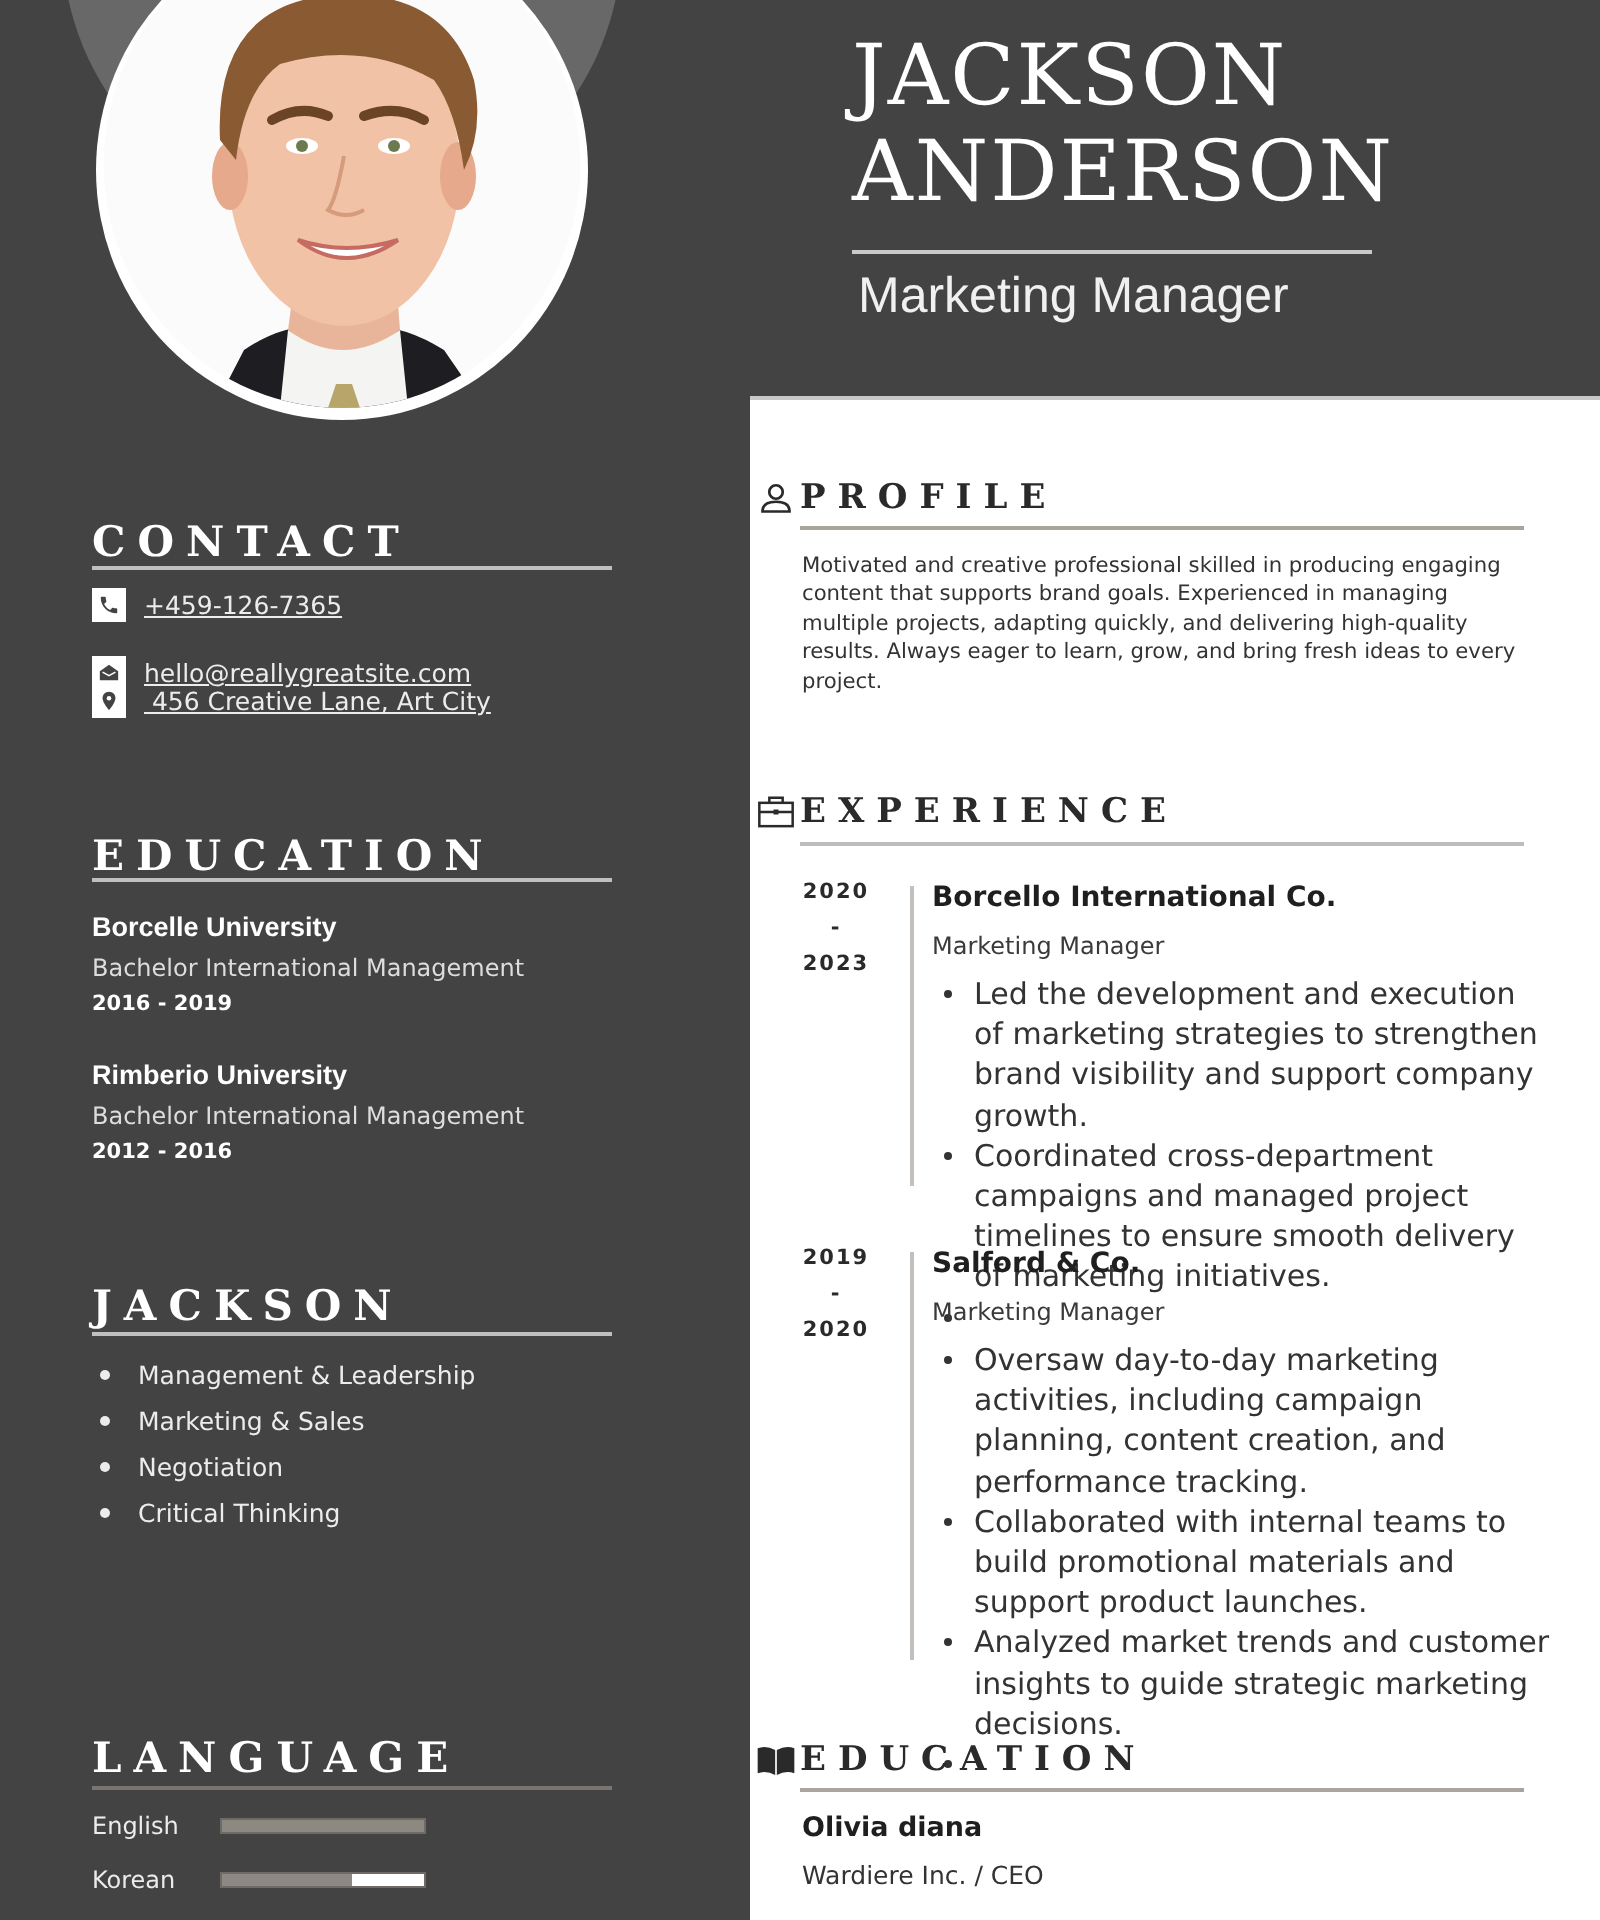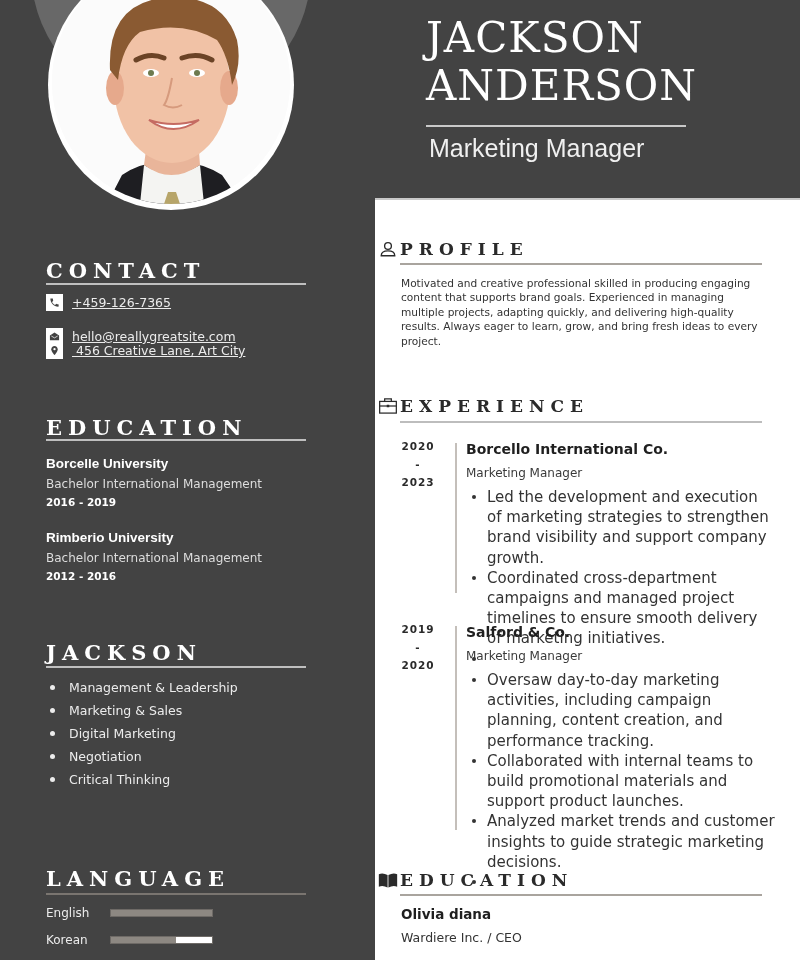--- a/index.html
+++ b/index.html
@@ -157,24 +157,20 @@
   <div class="left-section-title" style="top:640px;">JACKSON</div>
   <div class="left-rule" style="top:666px;"></div>
   <ul class="skills-list">
     <li>
         <span class="dot"></span>
         <span>Management &amp; Leadership</span>
       </li>
     <li>
         <span class="dot"></span>
         <span>Marketing &amp; Sales</span>
-      </li>
-    <li>
-        <span class="dot"></span>
-        <span>Digital Marketing</span>
       </li>
     <li>
         <span class="dot"></span>
         <span>Negotiation</span>
       </li>
     <li>
         <span class="dot"></span>
         <span>Critical Thinking</span>
       </li>
   </ul>

